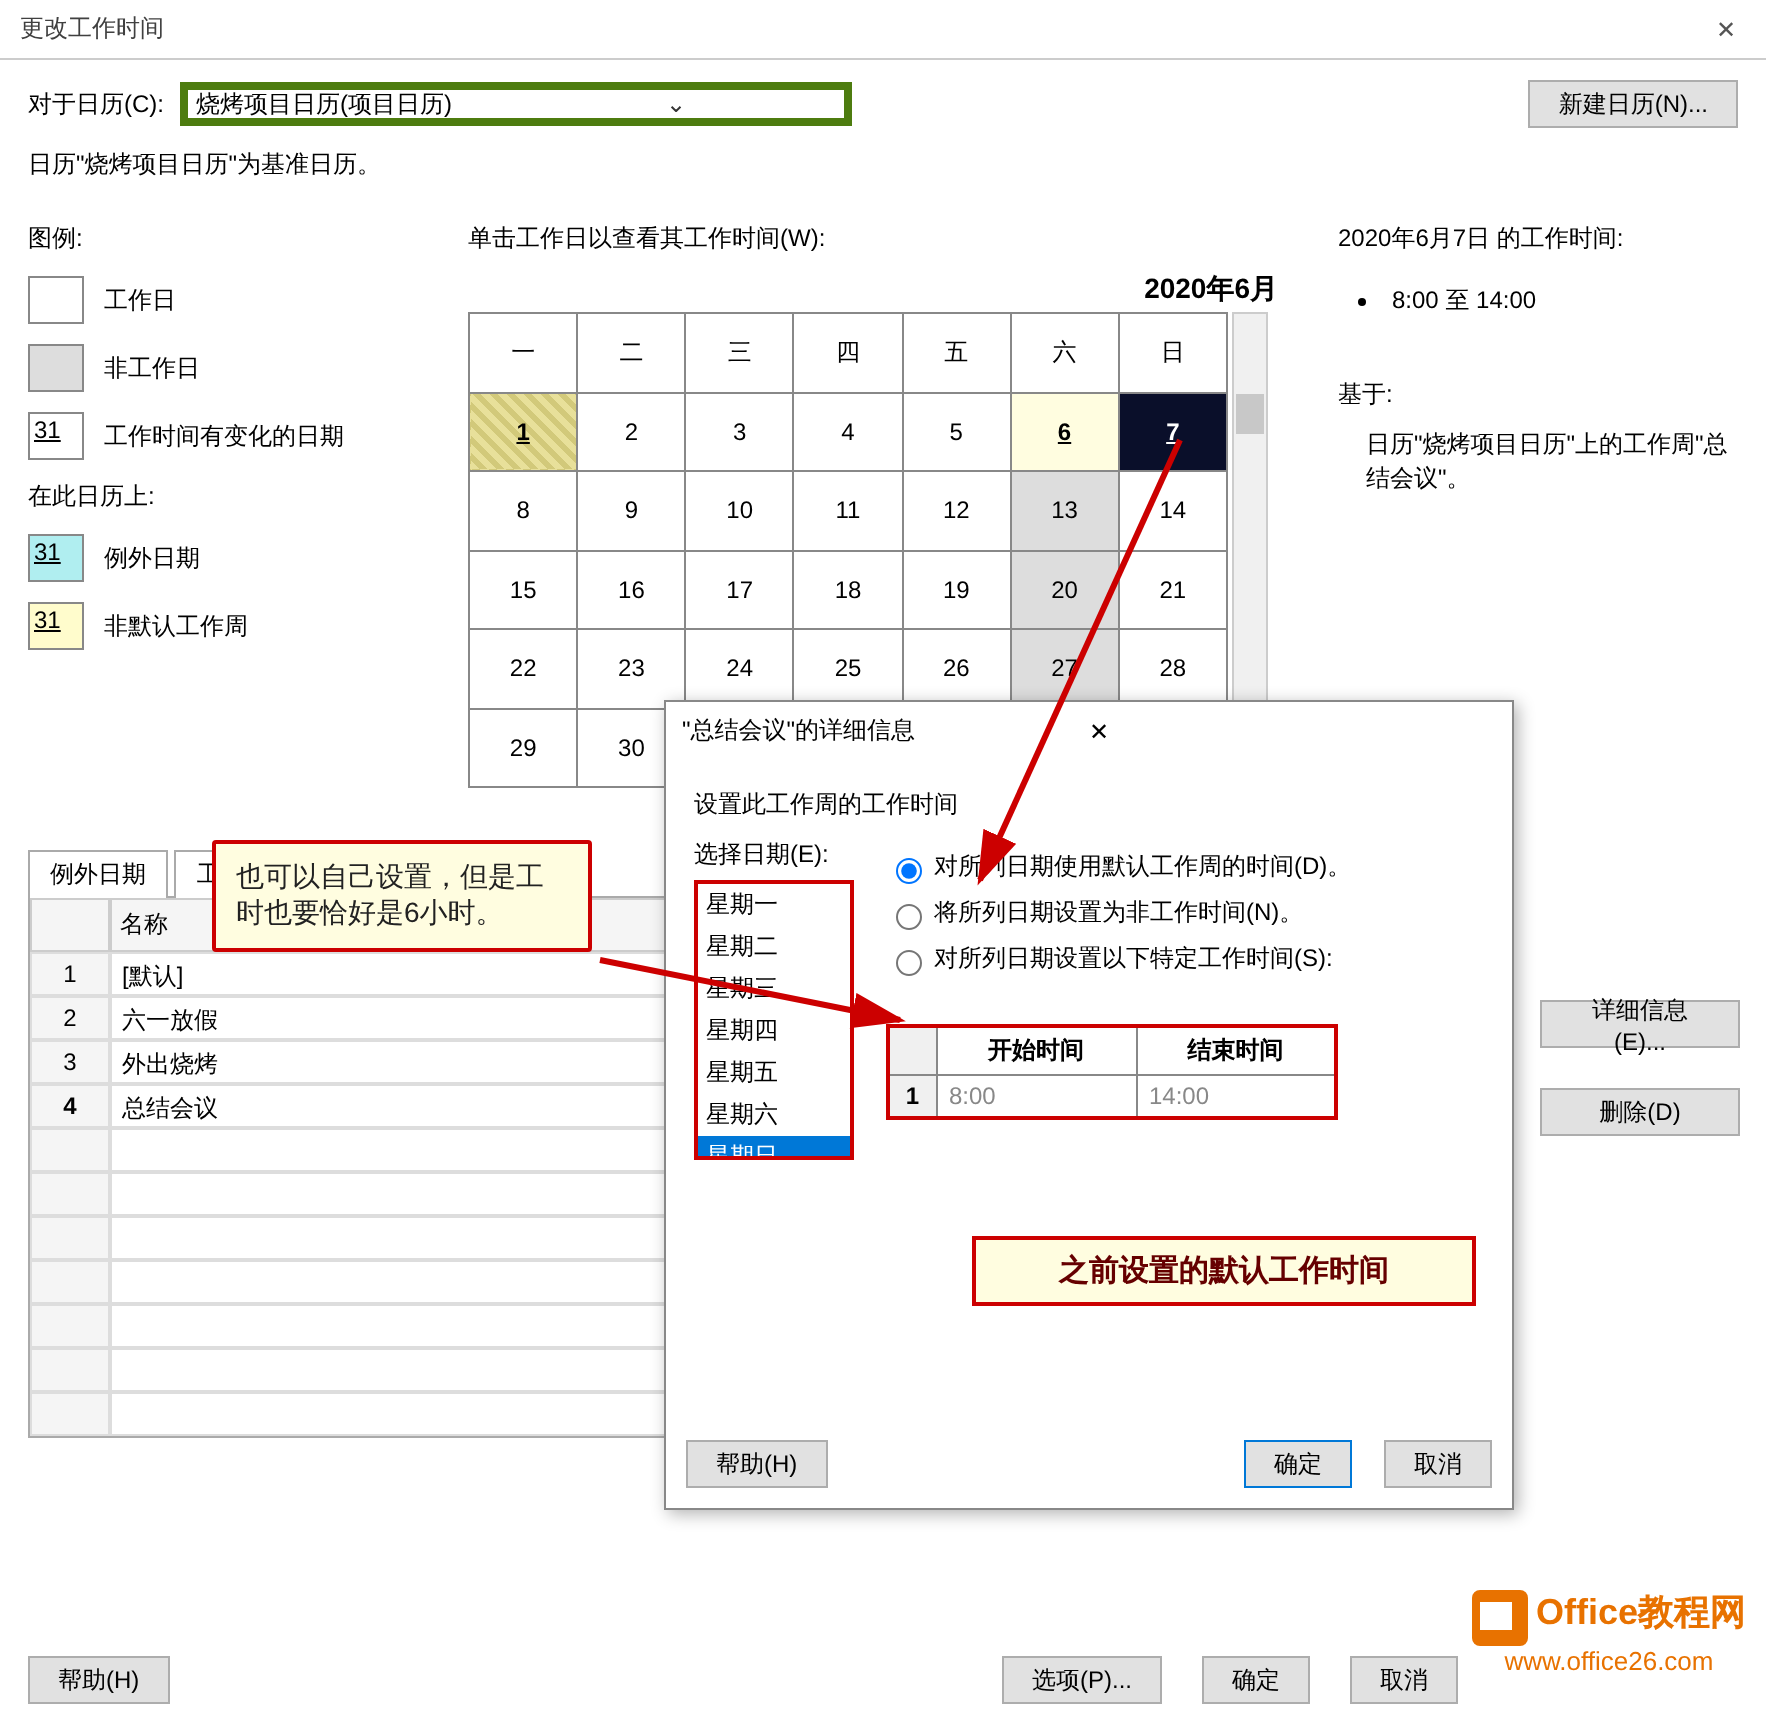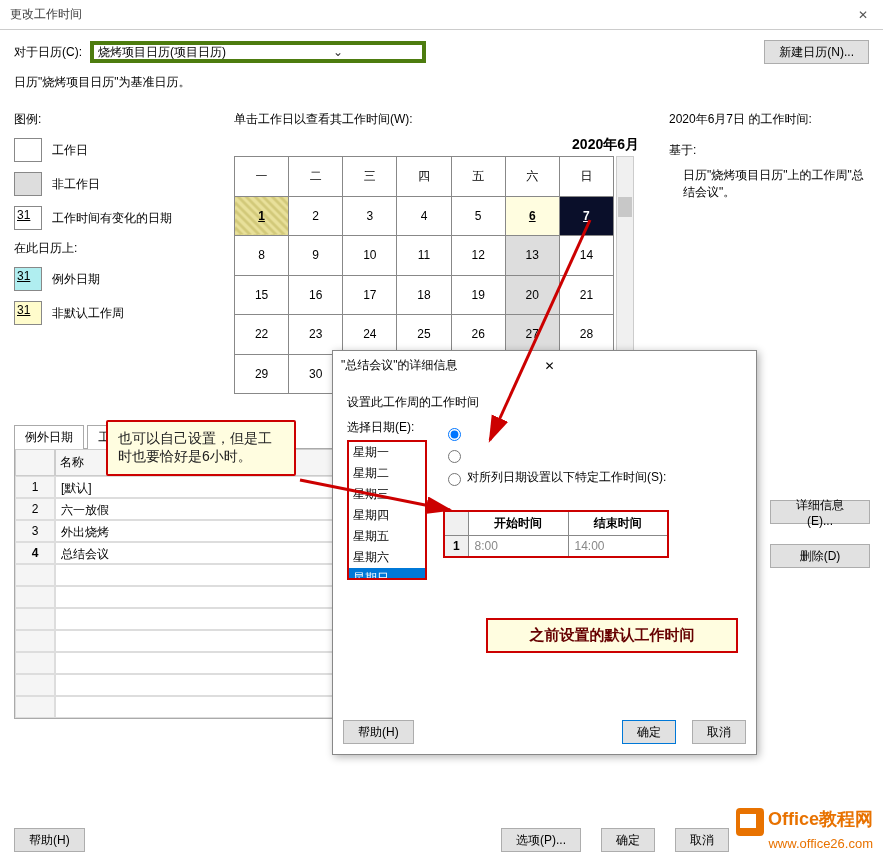--- a/index.html
+++ b/index.html
@@ -83,21 +83,21 @@
 
 
 .callout { position: absolute; background: #fffde0; border: 1px solid #b00; padding: 8px 10px; font-size: 14px; color: #222; }
 .callout1 { left: 106px; top: 420px; width: 190px; border: 2px solid #cc0000; border-radius: 2px; }
 .callout2 { left: 486px; top: 618px; width: 252px; text-align: center; border: 2px solid #cc0000; font-weight: bold; color: #600; font-size: 15px; padding: 6px; }
 
 
 .arrow-svg { position: absolute; pointer-events: none; }
 
 
-.watermark { position: absolute; right: 10px; bottom: 11px; text-align: right; }
+.watermark { position: absolute; right: 10px; bottom: 24px; text-align: center; }
 .watermark .l1 { color: #e87200; font-weight: bold; font-size: 18px; }
 .watermark .l2 { color: #e87200; font-size: 13px; }
 .wicon { display: inline-block; width: 28px; height: 28px; background: #e87200; border-radius: 4px; vertical-align: middle; margin-right: 4px; position: relative; }
 .wicon::after { content: ""; position: absolute; left: 4px; top: 6px; width: 16px; height: 14px; background: #fff; }
 </style>
 </head>
 <body>
 
 <div class="titlebar">
   <span class="title">更改工作时间</span>
@@ -208,20 +208,23 @@
       </tbody>
           </table>
       <div class="scrollcol">
             <div class="scrollknob"></div>
           </div>
       </div>
     </div>
 
     <div class="rightinfo">
       <h4>2020年6月7日 的工作时间:</h4>
+      <ul>
+          <li>8:00 至 14:00</li>
+        </ul>
       <div>基于:</div>
       <div style="margin-top:8px;padding-left:14px">日历"烧烤项目日历"上的工作周"总结会议"。</div>
     </div>
   </div>
 
   <div class="tabsrow" style="margin-top:30px">
     <span class="tab">例外日期</span>
     <span class="tab" style="background:#fff">工</span>
   </div>
   <div class="listbox" style="width:740px">
@@ -319,23 +322,25 @@
           <div>星期三</div>
           <div>星期四</div>
           <div>星期五</div>
           <div>星期六</div>
           <div class="sel">星期日</div>
         </div>
       </div>
       <div class="radios">
         <div class="radiorow">
             <input type="radio" checked="" style="">
+            <span>对所列日期使用默认工作周的时间(D)。</span>
           </div>
         <div class="radiorow">
             <input type="radio" style="">
+            <span>将所列日期设置为非工作时间(N)。</span>
           </div>
         <div class="radiorow">
             <input type="radio" style="">
             <span>对所列日期设置以下特定工作时间(S):</span>
           </div>
         <div class="timetbl">
           <table class="redbox">
             <tbody>
                 <tr>
                   <th class="idx"></th>

